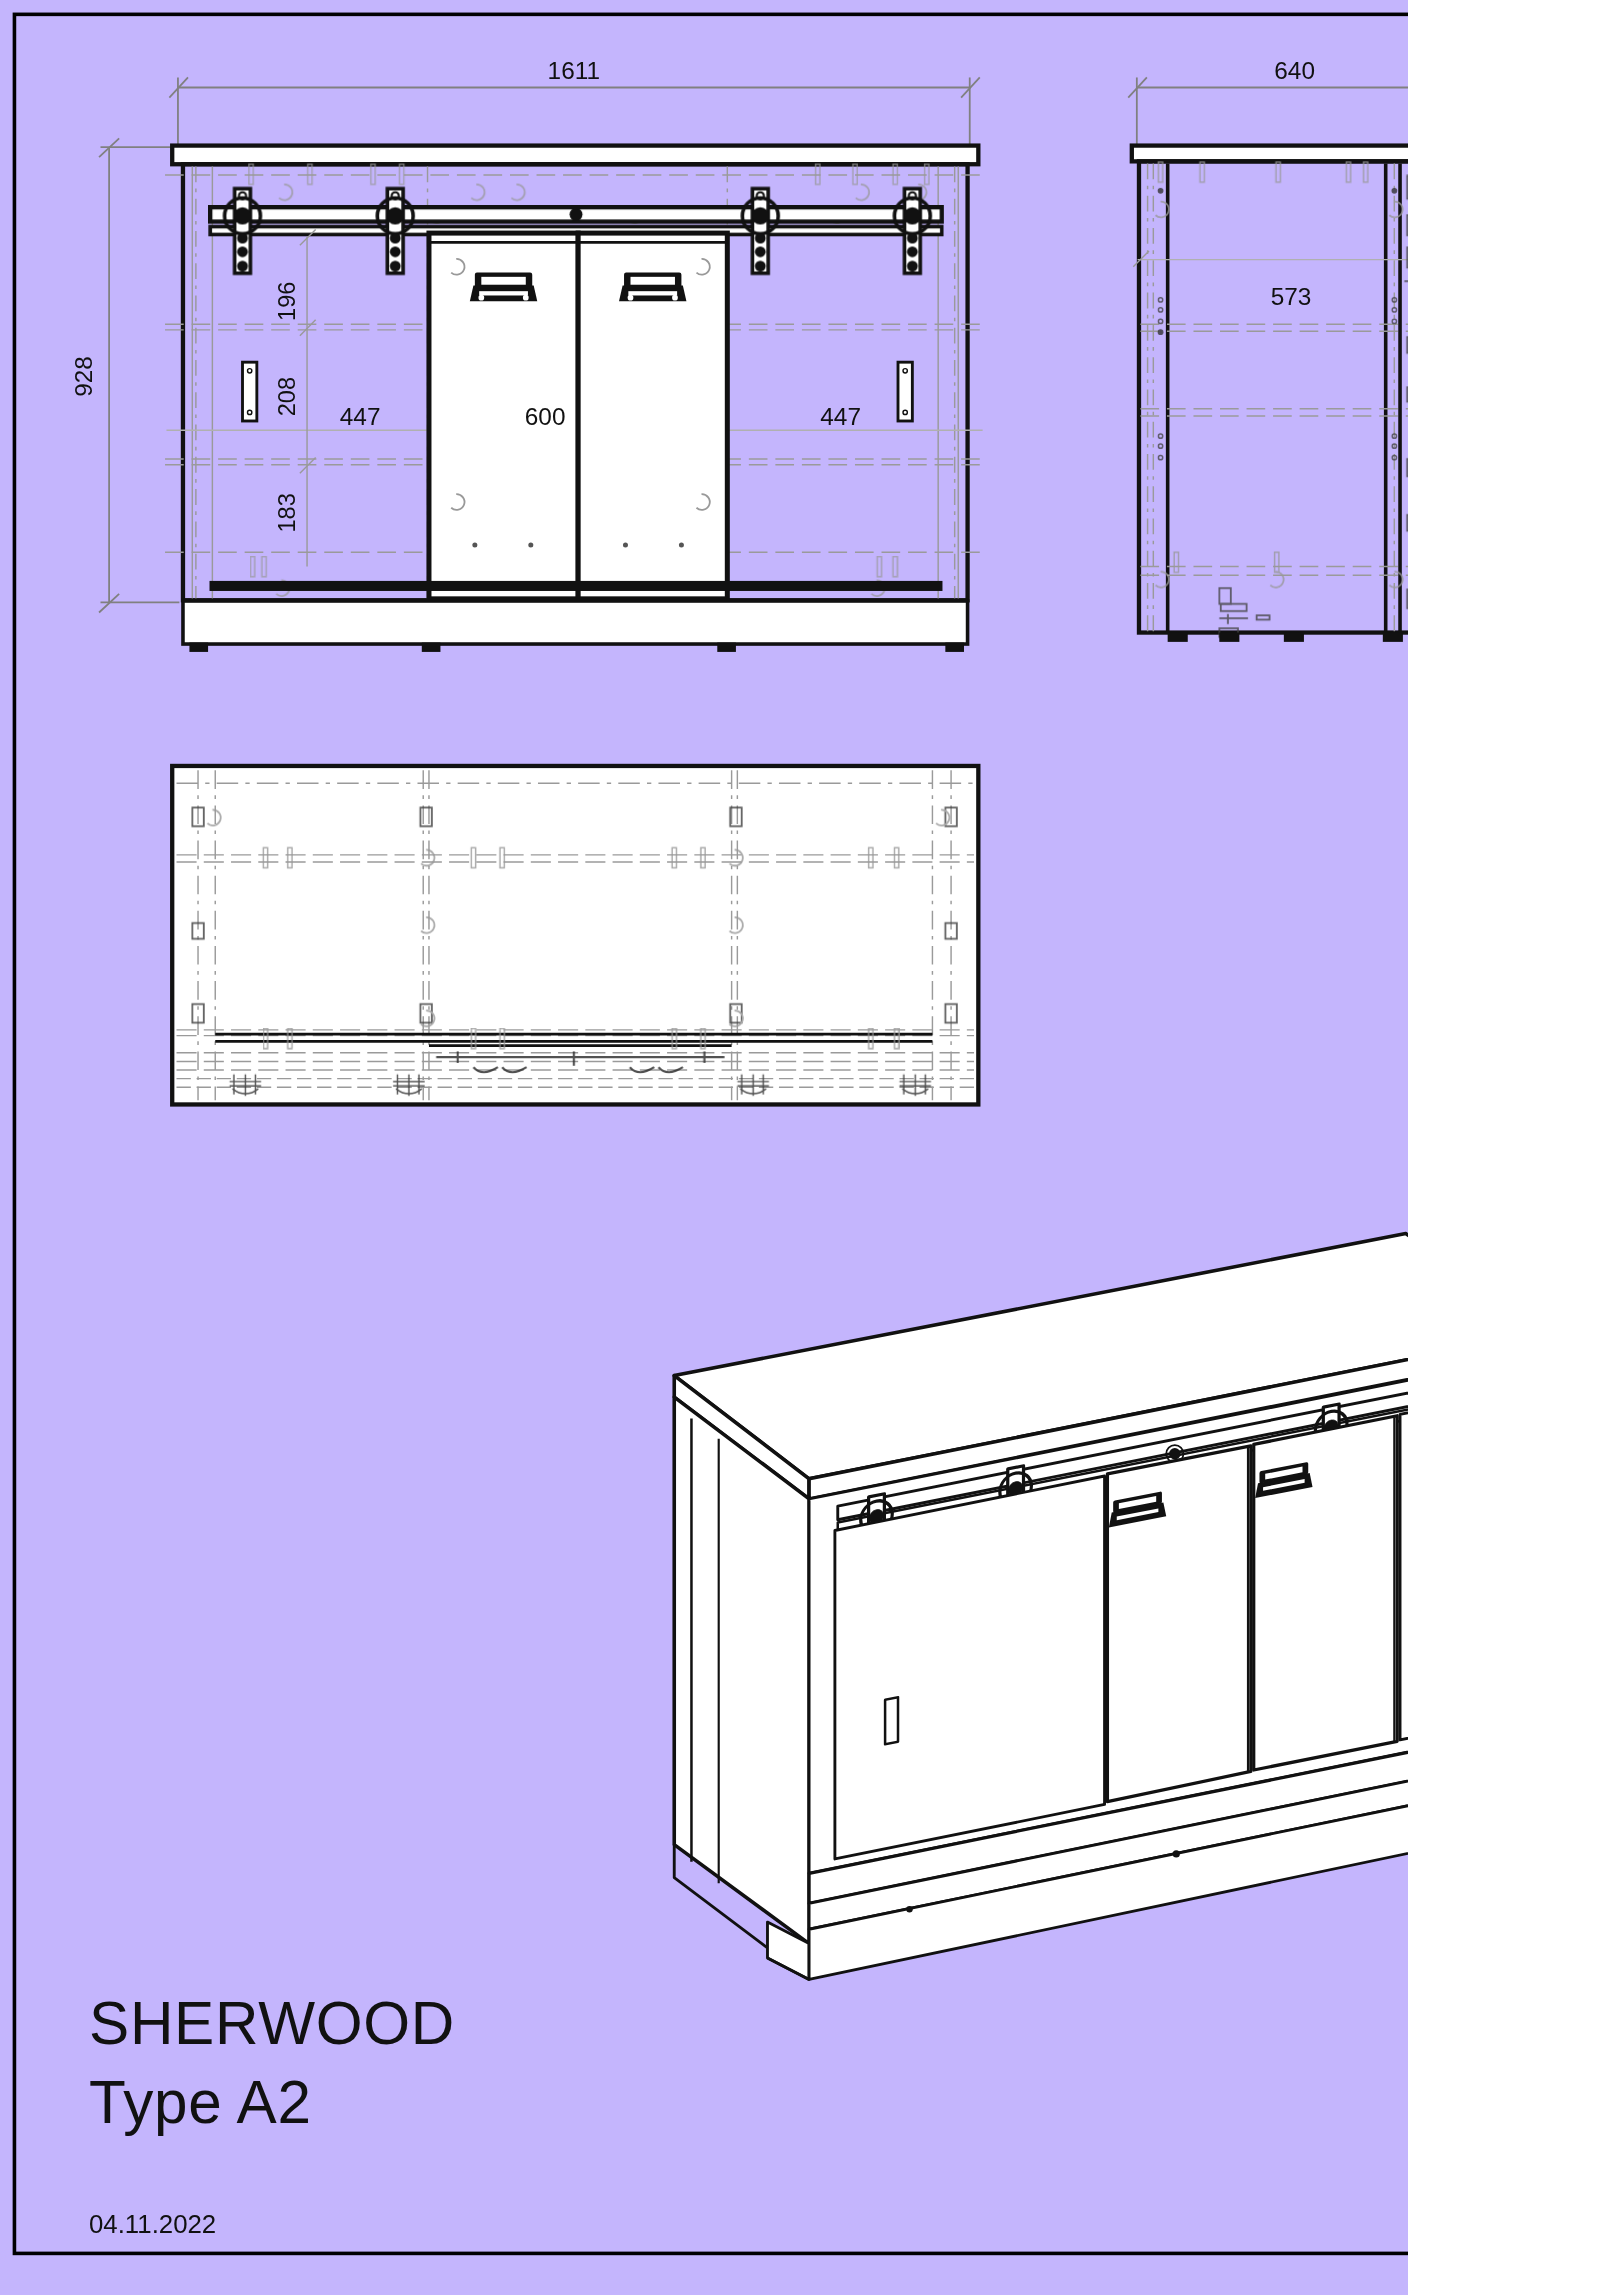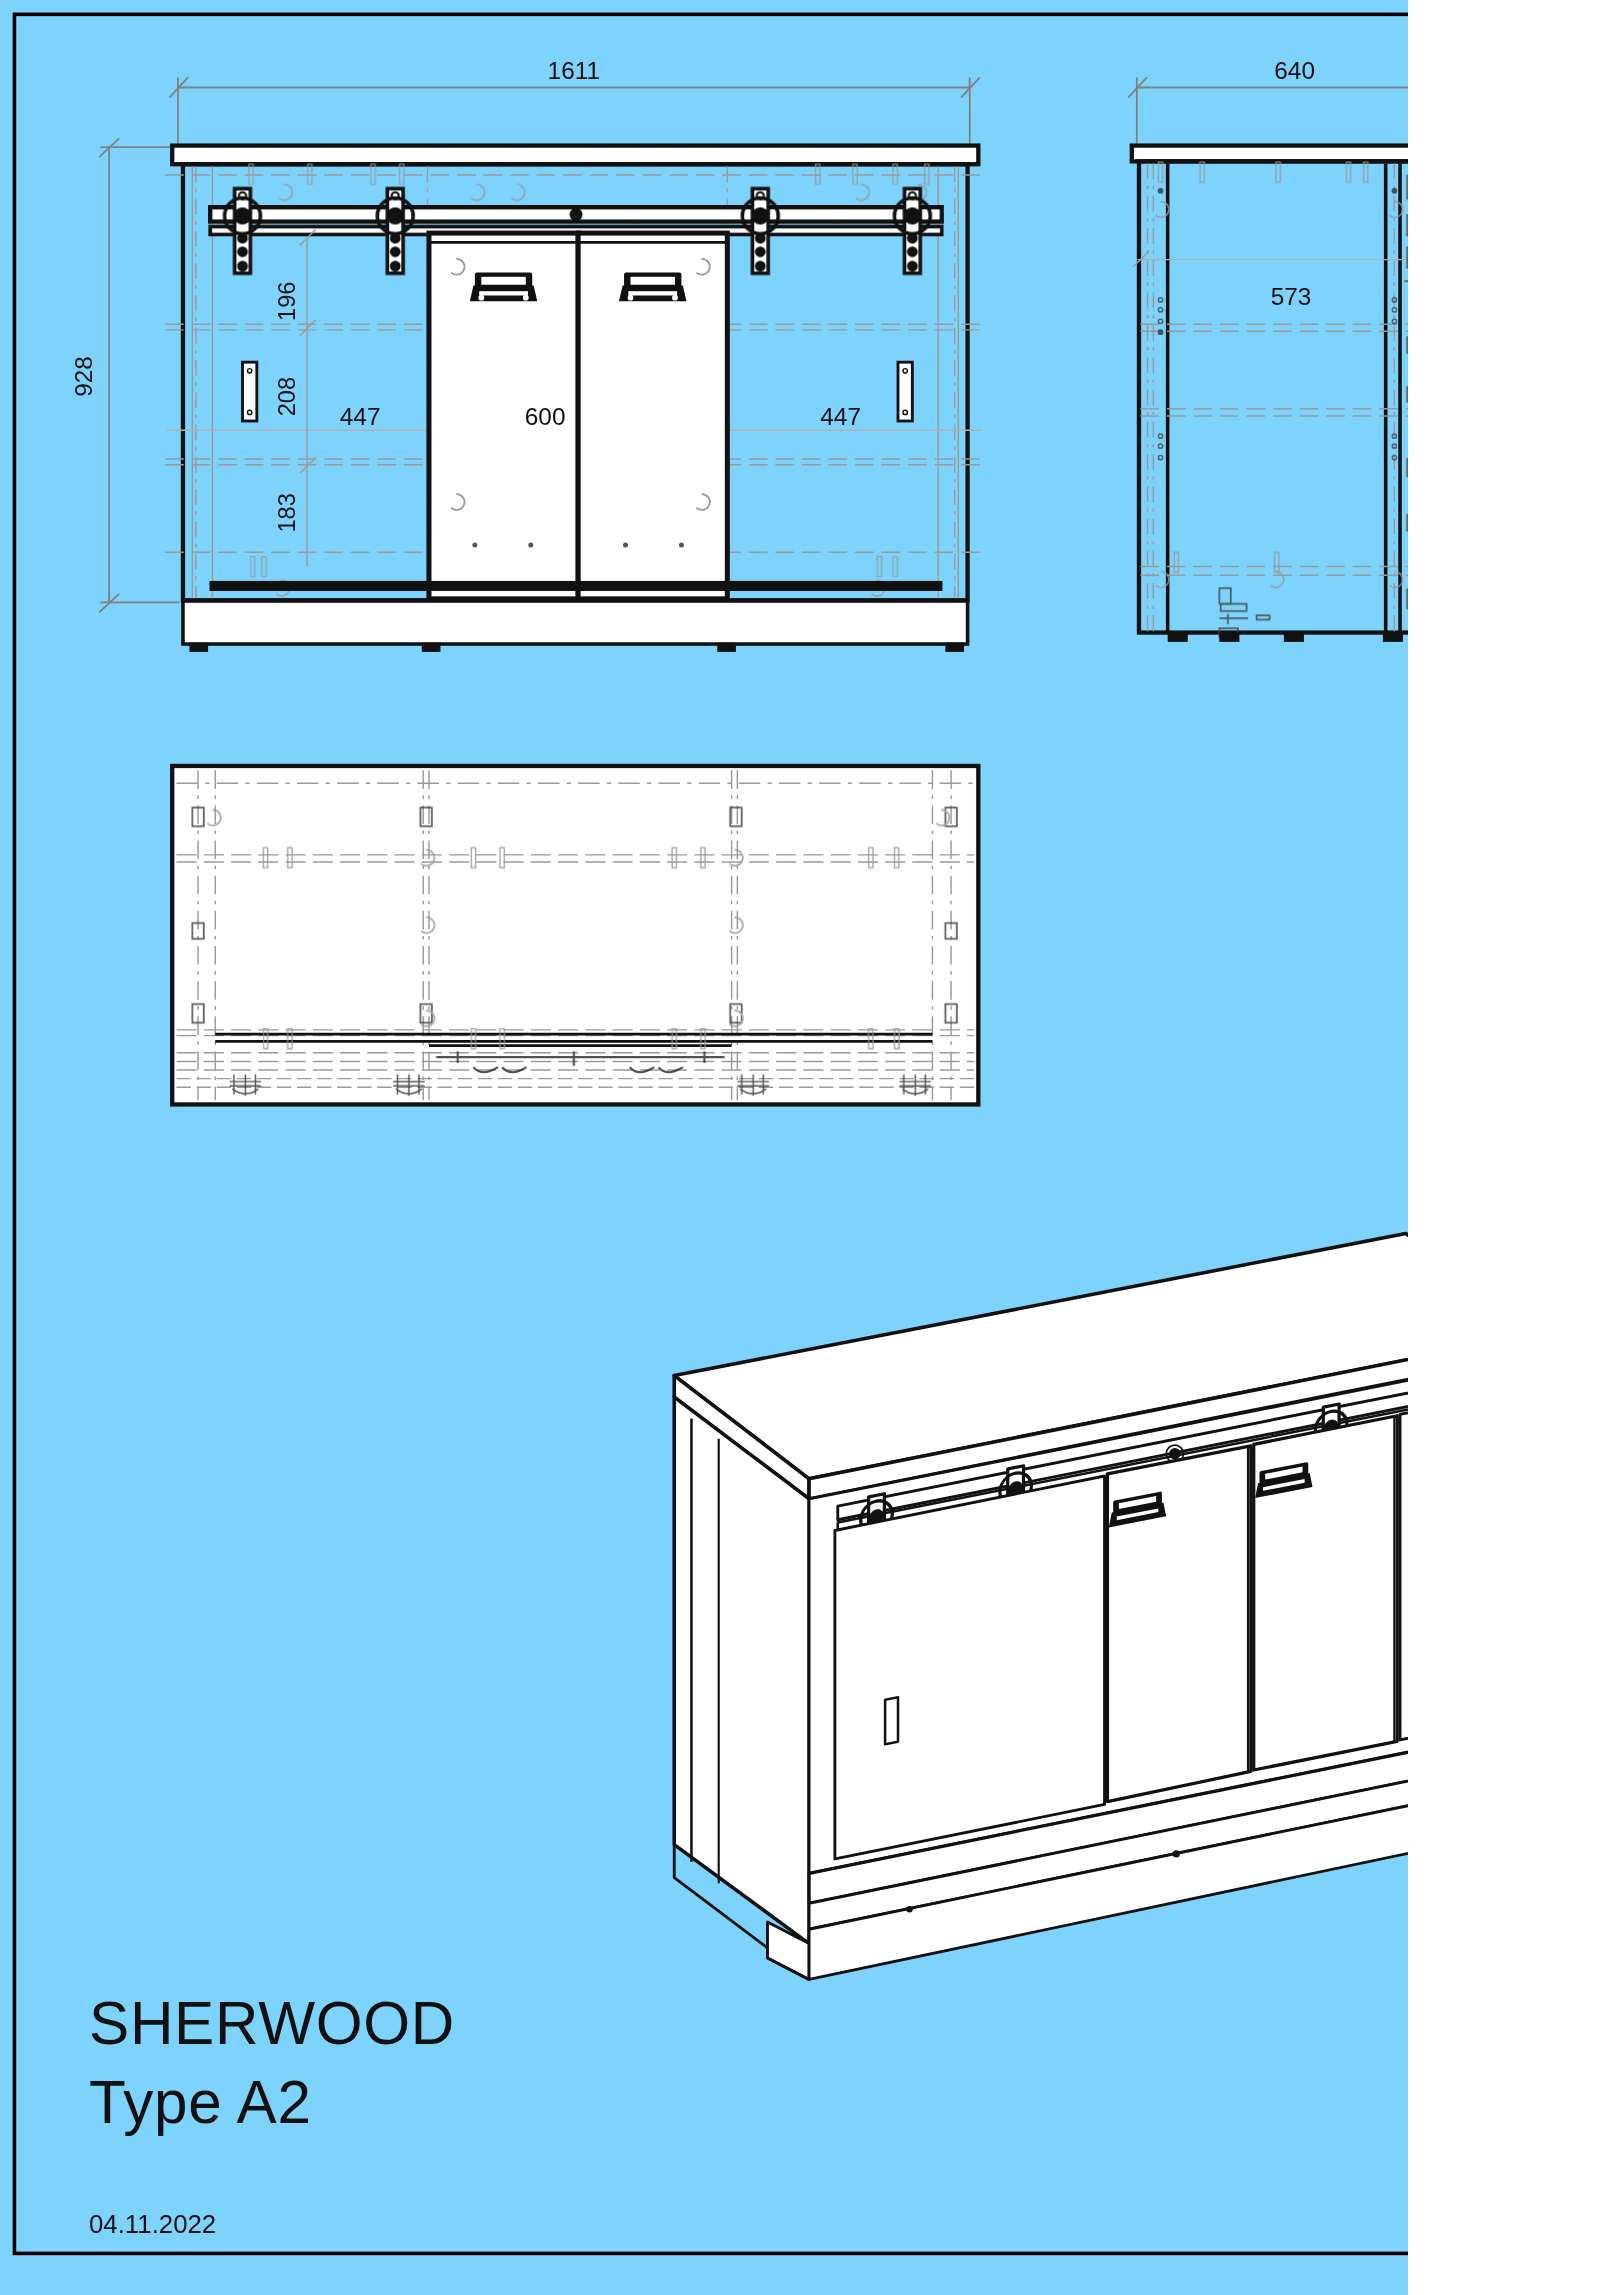--- a/index.html
+++ b/index.html
@@ -9,21 +9,21 @@
     background: #ffffff;
   }
   body {
     font-family: "Liberation Sans", sans-serif;
     color: #1a1a1a;
   }
   #sheet {
     position: relative;
     width: 1408px;
     height: 2295px;
-    background: #7dd3fc;
+    background: #c4b5fd;
     overflow: hidden;
   }
   #sheet svg {
     display: block;
     width: 1616px;
     height: 2295px;
   }
   .lbl {
     font-family: "Liberation Sans", sans-serif;
     fill: #111111;

